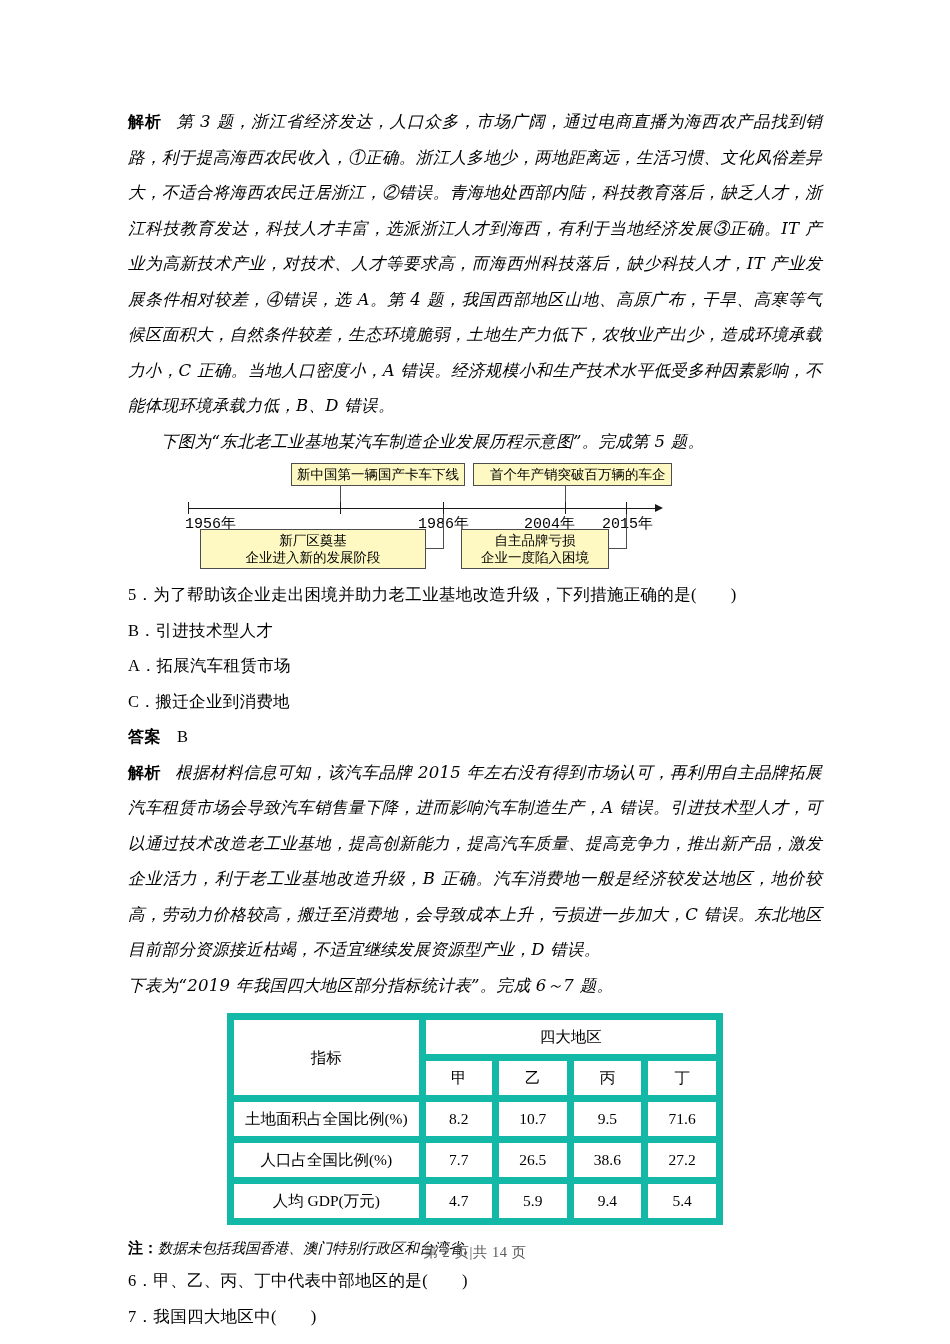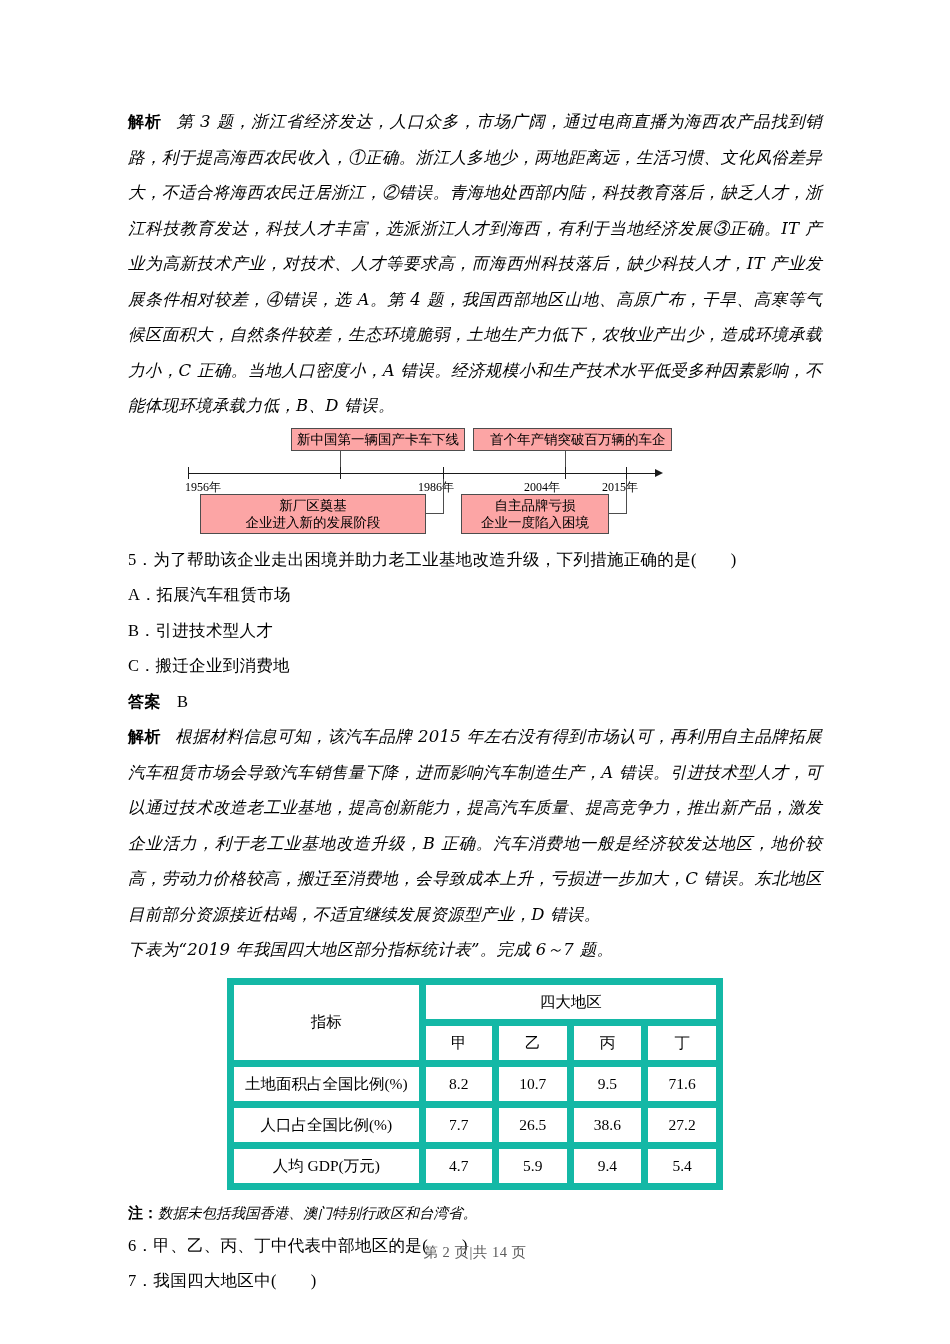--- a/index.html
+++ b/index.html
@@ -82,21 +82,21 @@
   
   .diagram {
     position: relative;
     width: 694px;
     height: 112px;
     margin: 4px 0 2px 0;
   }
   .dbox {
     position: absolute;
     border: 1px solid #4d4d4d;
-    background: #fca5a5;
+    background: #fef9c3;
     font-size: 13.5px;
     line-height: 17px;
     text-align: center;
     padding: 2px 5px;
     box-sizing: border-box;
     white-space: nowrap;
     font-family: "Liberation Serif", "DejaVu Serif", serif;
   }
   .axis {
     position: absolute;
@@ -120,23 +120,23 @@
     width: 0;
     border-left: 1.1px solid #4d4d4d;
   }
   .leadh {
     position: absolute;
     height: 0;
     border-top: 1.1px solid #4d4d4d;
   }
   .yr {
     position: absolute;
-    font-size: 12px;
+    font-size: 15px;
     white-space: nowrap;
-    font-family: Liberation Serif, serif;
+    font-family: Liberation Mono, monospace;
   }
 
   
   .tablewrap {
     margin: 10px 0 6px 0;
     display: flex;
     justify-content: center;
   }
   table.stats {
     border-collapse: collapse;
@@ -182,20 +182,21 @@
   }
 </style>
 </head>
 <body>
 
 <div class="page">
   <div class="content">
 
     <p class="para kai"><span class="lbl">解析</span><span class="lbl-gap"></span><span>第 3 题，浙江省经济发达，人口众多，市场广阔，通过电商直播为海西农产品找到销路，利于提高海西农民收入，①正确。浙江人多地少，两地距离远，生活习惯、文化风俗差异大，不适合将海西农民迁居浙江，②错误。青海地处西部内陆，科技教育落后，缺乏人才，浙江科技教育发达，科技人才丰富，选派浙江人才到海西，有利于当地经济发展③正确。IT 产业为高新技术产业，对技术、人才等要求高，而海西州科技落后，缺少科技人才，IT 产业发展条件相对较差，④错误，选 A。第 4 题，我国西部地区山地、高原广布，干旱、高寒等气候区面积大，自然条件较差，生态环境脆弱，土地生产力低下，农牧业产出少，造成环境承载力小，C 正确。当地人口密度小，A 错误。经济规模小和生产技术水平低受多种因素影响，不能体现环境承载力低，B、D 错误。</span></p>
 
+    <p class="para kai indent">下图为“东北老工业基地某汽车制造企业发展历程示意图”。完成第 5 题。</p>
 
     <div class="diagram">
 
       <div class="dbox" style="left:163px; top:0px;">新中国第一辆国产卡车下线</div>
       <div class="dbox" style="left:345px; top:0px;padding-left:16px;">首个年产销突破百万辆的车企</div>
 
       <div class="lead" style="left:212px; top:23px; height:22px;"></div>
       <div class="lead" style="left:437px; top:23px; height:22px;"></div>
 
       <div class="axis" style="left:60px; top:45px; width:468px;"></div>
@@ -222,22 +223,22 @@
         <div>企业进入新的发展阶段</div>
       </div>
       <div class="dbox" style="left:333px; top:66px; width:148px;">
         <div>自主品牌亏损</div>
         <div>企业一度陷入困境</div>
       </div>
     </div>
 
     <p class="qline"><span>5．</span><span>为了帮助该企业走出困境并助力老工业基地改造升级，下列措施正确的是(</span><span class="blank"></span><span>)</span></p>
 
+    <p class="opt"><span class="mk">B．</span><span>引进技术型人才</span></p>
     <p class="opt"><span class="mk">A．</span><span>拓展汽车租赁市场</span></p>
-    <p class="opt"><span class="mk">B．</span><span>引进技术型人才</span></p>
     <p class="opt"><span class="mk">C．</span><span>搬迁企业到消费地</span></p>
 
     <p class="answer"><span class="lbl">答案</span><span class="val">B</span></p>
 
     <p class="para kai"><span class="lbl">解析</span><span class="lbl-gap"></span><span>根据材料信息可知，该汽车品牌 2015 年左右没有得到市场认可，再利用自主品牌拓展汽车租赁市场会导致汽车销售量下降，进而影响汽车制造生产，A 错误。引进技术型人才，可以通过技术改造老工业基地，提高创新能力，提高汽车质量、提高竞争力，推出新产品，激发企业活力，利于老工业基地改造升级，B 正确。汽车消费地一般是经济较发达地区，地价较高，劳动力价格较高，搬迁至消费地，会导致成本上升，亏损进一步加大，C 错误。东北地区目前部分资源接近枯竭，不适宜继续发展资源型产业，D 错误。</span></p>
 
     <p class="para kai">下表为“2019 年我国四大地区部分指标统计表”。完成 6～7 题。</p>
 
     <div class="tablewrap">
       <table class="stats">

